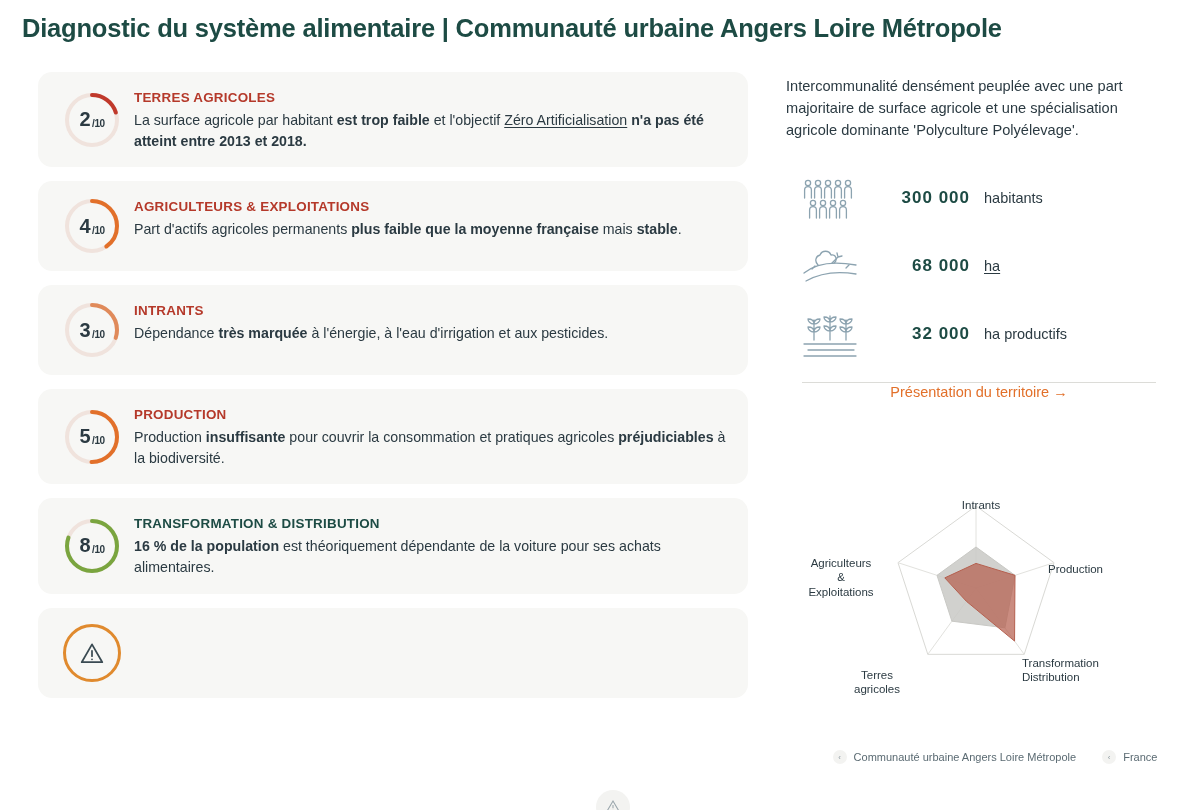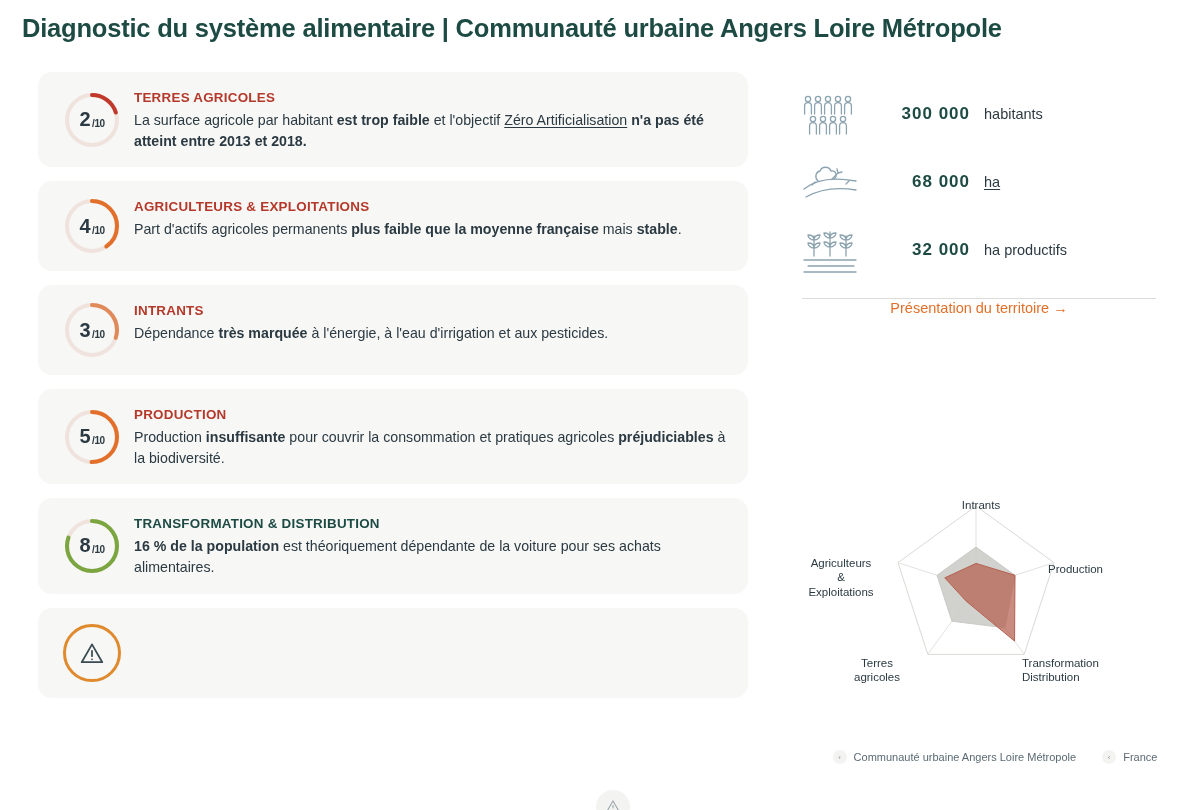--- a/index.html
+++ b/index.html
@@ -317,20 +317,21 @@
               <path d="M12 4 L21.5 20.5 H2.5 Z"></path>
               <line x1="12" y1="10" x2="12" y2="15"></line>
               <circle cx="12" cy="17.8" r="0.8" fill="#3a4a52" stroke="none"></circle>
             </svg>
           </div>
         </div>
       </div>
     </div>
 
   <div class="right">
+    <div class="intro">Intercommunalité densément peuplée avec une part majoritaire de surface agricole et une spécialisation agricole dominante 'Polyculture Polyélevage'.</div>
     <div class="stats" id="stats">
         <div class="stat-row">
           <div class="stat-icon">
             <svg width="60" height="48" viewBox="0 0 60 48" fill="none" stroke="#8ca3b0" stroke-width="1.3" stroke-linecap="round" stroke-linejoin="round">
               <circle cx="8" cy="9" r="2.6"></circle>
               <path d="M4.6 24 v-8 a3.4 3.4 0 0 1 6.8 0 v8"></path>
               <circle cx="18" cy="9" r="2.6"></circle>
               <path d="M14.6 24 v-8 a3.4 3.4 0 0 1 6.8 0 v8"></path>
               <circle cx="28" cy="9" r="2.6"></circle>
               <path d="M24.6 24 v-8 a3.4 3.4 0 0 1 6.8 0 v8"></path>
@@ -386,21 +387,21 @@
   <div class="radar-block" id="radar"><svg width="400" height="240" viewBox="0 0 400 240">
         <polygon points="190,28 267.9866343362026,84.66060646125432 238.1983906879828,176.3393935387457 141.8016093120172,176.3393935387457 112.0133656637974,84.66060646125432" fill="none" stroke="#d9d9d5" stroke-width="1"></polygon>
         <line x1="190" y1="110" x2="190" y2="28" stroke="#e2e2de" stroke-width="1"></line>
         <line x1="190" y1="110" x2="267.9866343362026" y2="84.66060646125432" stroke="#e2e2de" stroke-width="1"></line>
         <line x1="190" y1="110" x2="238.1983906879828" y2="176.3393935387457" stroke="#e2e2de" stroke-width="1"></line>
         <line x1="190" y1="110" x2="141.8016093120172" y2="176.3393935387457" stroke="#e2e2de" stroke-width="1"></line>
         <line x1="190" y1="110" x2="112.0133656637974" y2="84.66060646125432" stroke="#e2e2de" stroke-width="1"></line>
         <polygon points="190,69 228.9933171681013,97.33030323062715 218.91903441278967,149.8036361232474 165.9008046560086,143.16969676937285 151.0066828318987,97.33030323062717" fill="#c9c9c5" fill-opacity="0.85" stroke="#c9c9c5" stroke-width="1"></polygon>
         <polygon points="190,85.4 228.9933171681013,97.33030323062715 228.55871255038625,163.07151483099656 180.36032186240345,123.26787870774913 158.80534626551895,99.86424258450172" fill="#b5604f" fill-opacity="0.72" stroke="#b5604f" stroke-width="1"></polygon>
       </svg><div class="radar-label" style="left: 150px; top: 20px; width: 90px; text-align: center;">Intrants</div><div class="radar-label" style="left: 262px; top: 84px; width: 100px; text-align: left;">Production</div><div class="radar-label" style="left: 236px; top: 178px; width: 120px; text-align: left;">Transformation
-Distribution</div><div class="radar-label" style="left: 36px; top: 178px; width: 110px; ">Terres
+Distribution</div><div class="radar-label" style="left: 36px; top: 190px; width: 110px; ">Terres
 agricoles</div><div class="radar-label" style="left: 0px; top: 78px; width: 110px; text-align: center;">Agriculteurs
 &amp;
 Exploitations</div></div>
 
   <div class="legend" id="legend">
       <div class="legend-item">
         <span class="legend-swatch">‹</span>
         <span>Communauté urbaine Angers Loire Métropole</span>
       </div>
       <div class="legend-item">

